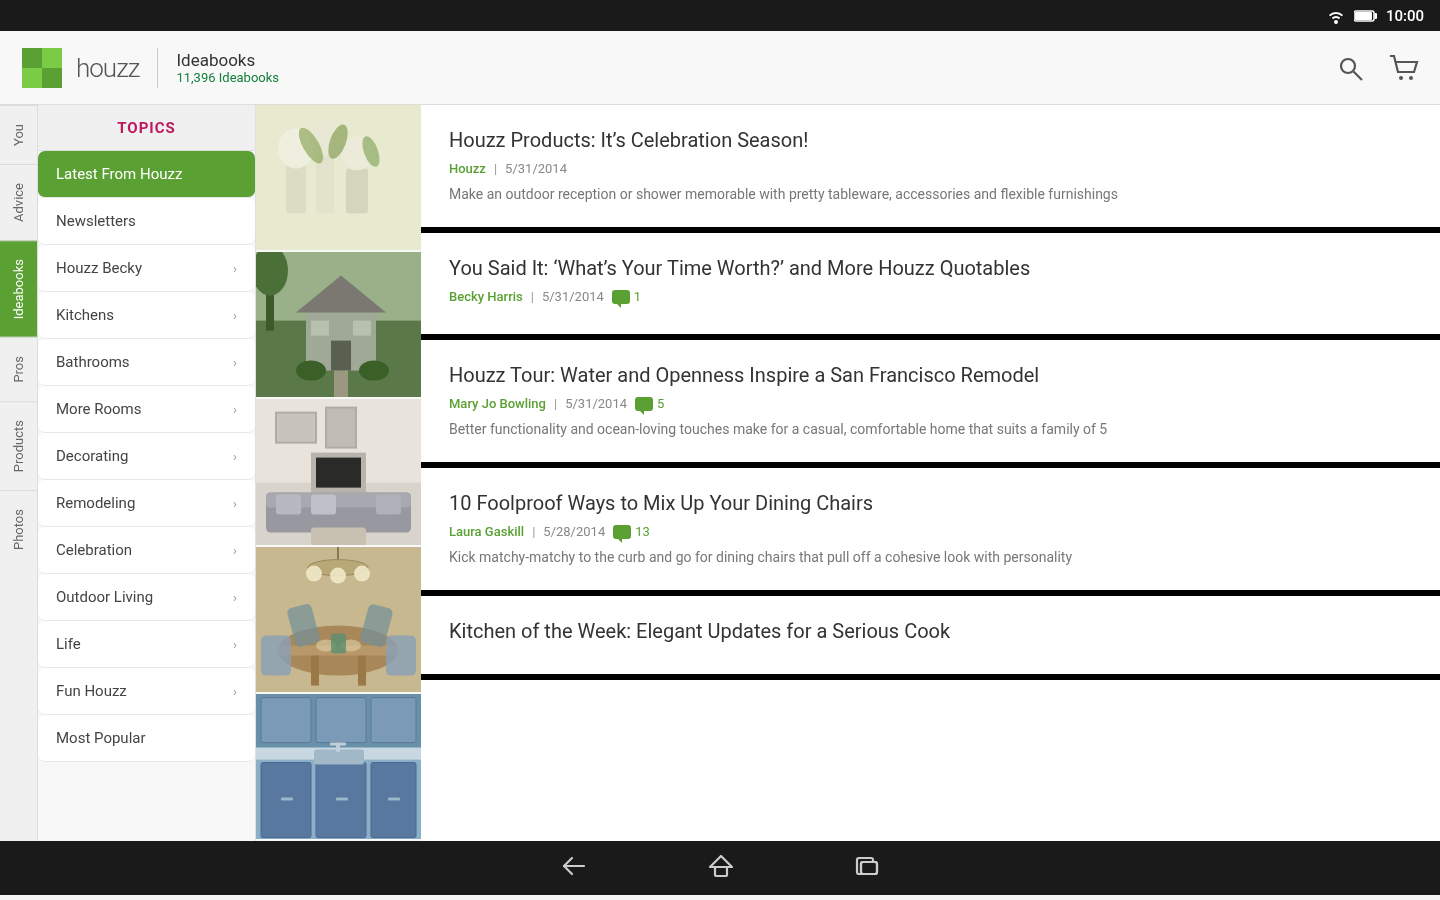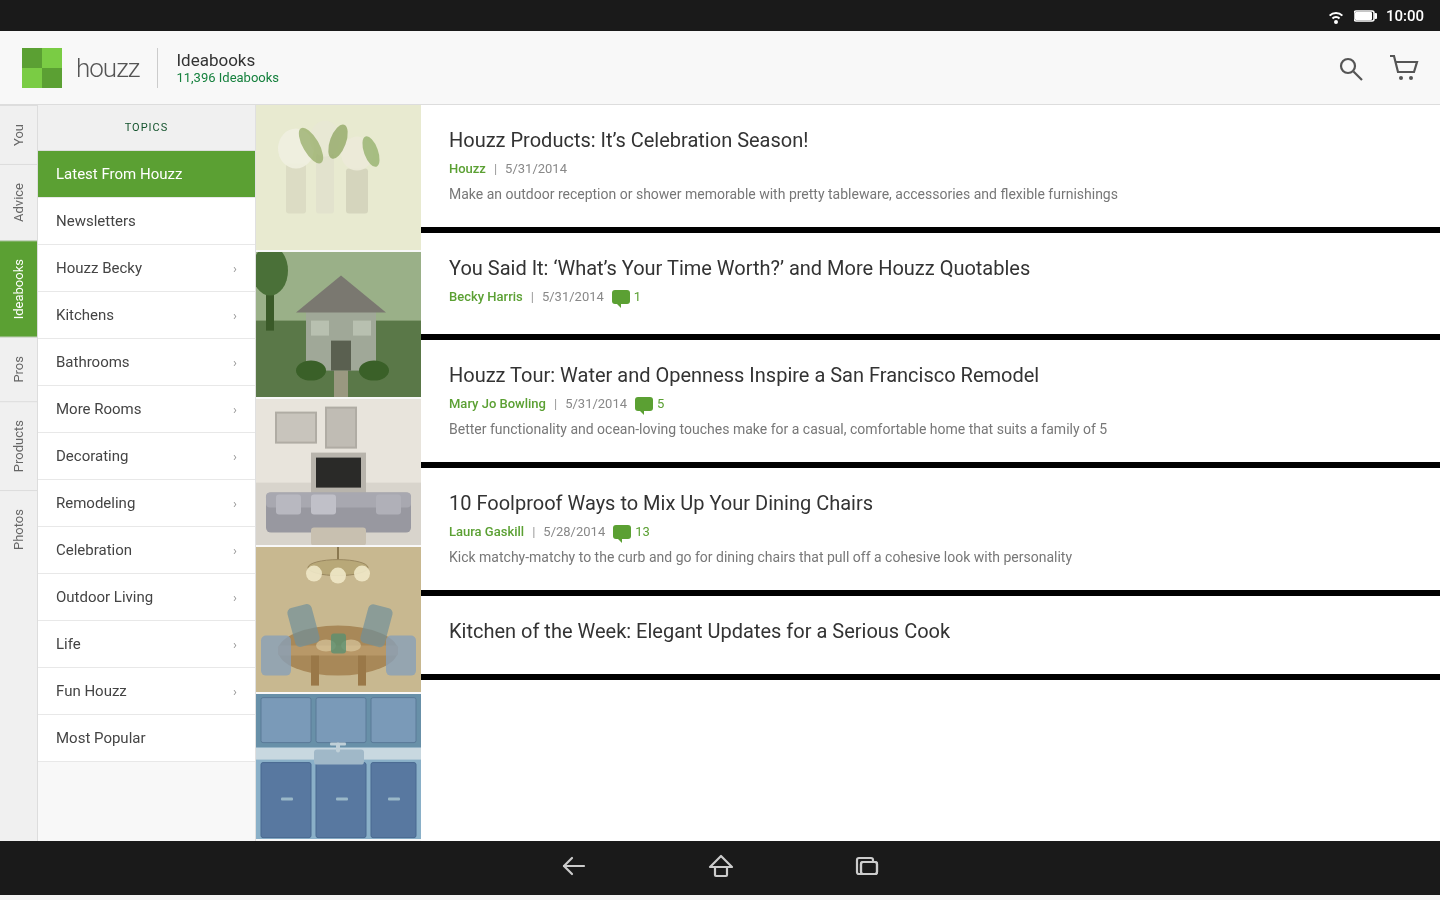--- a/index.html
+++ b/index.html
@@ -82,35 +82,36 @@
     }
     .sidebar-header {
       height: 46px;
       display: flex;
       align-items: center;
       justify-content: center;
       background: #f0f0f0;
       border-bottom: 1px solid #ddd;
     }
     .sidebar-header-text {
-      font-size: 11px;
-      font-weight: 400;
-      color: #14532d;
+      font-size: 15px;
+      font-weight: 700;
+      color: #be185d;
       letter-spacing: 1px;
       text-transform: uppercase;
     }
     .sidebar-item {
       display: flex;
       align-items: center;
       padding: 14px 18px;
       border-bottom: 1px solid #e8e8e8;
       cursor: pointer;
       font-size: 15px;
       color: #444;
       background: white;
+      border-radius: 7px;
     }
     .sidebar-item.active { background: #5ba033; color: white; }
     .sidebar-item-label { flex: 1; }
     .sidebar-chevron { font-size: 13px; color: #999; }
 
     
     .thumbnails {
       width: 165px;
       background: #e8e8e8;
       overflow: hidden;

